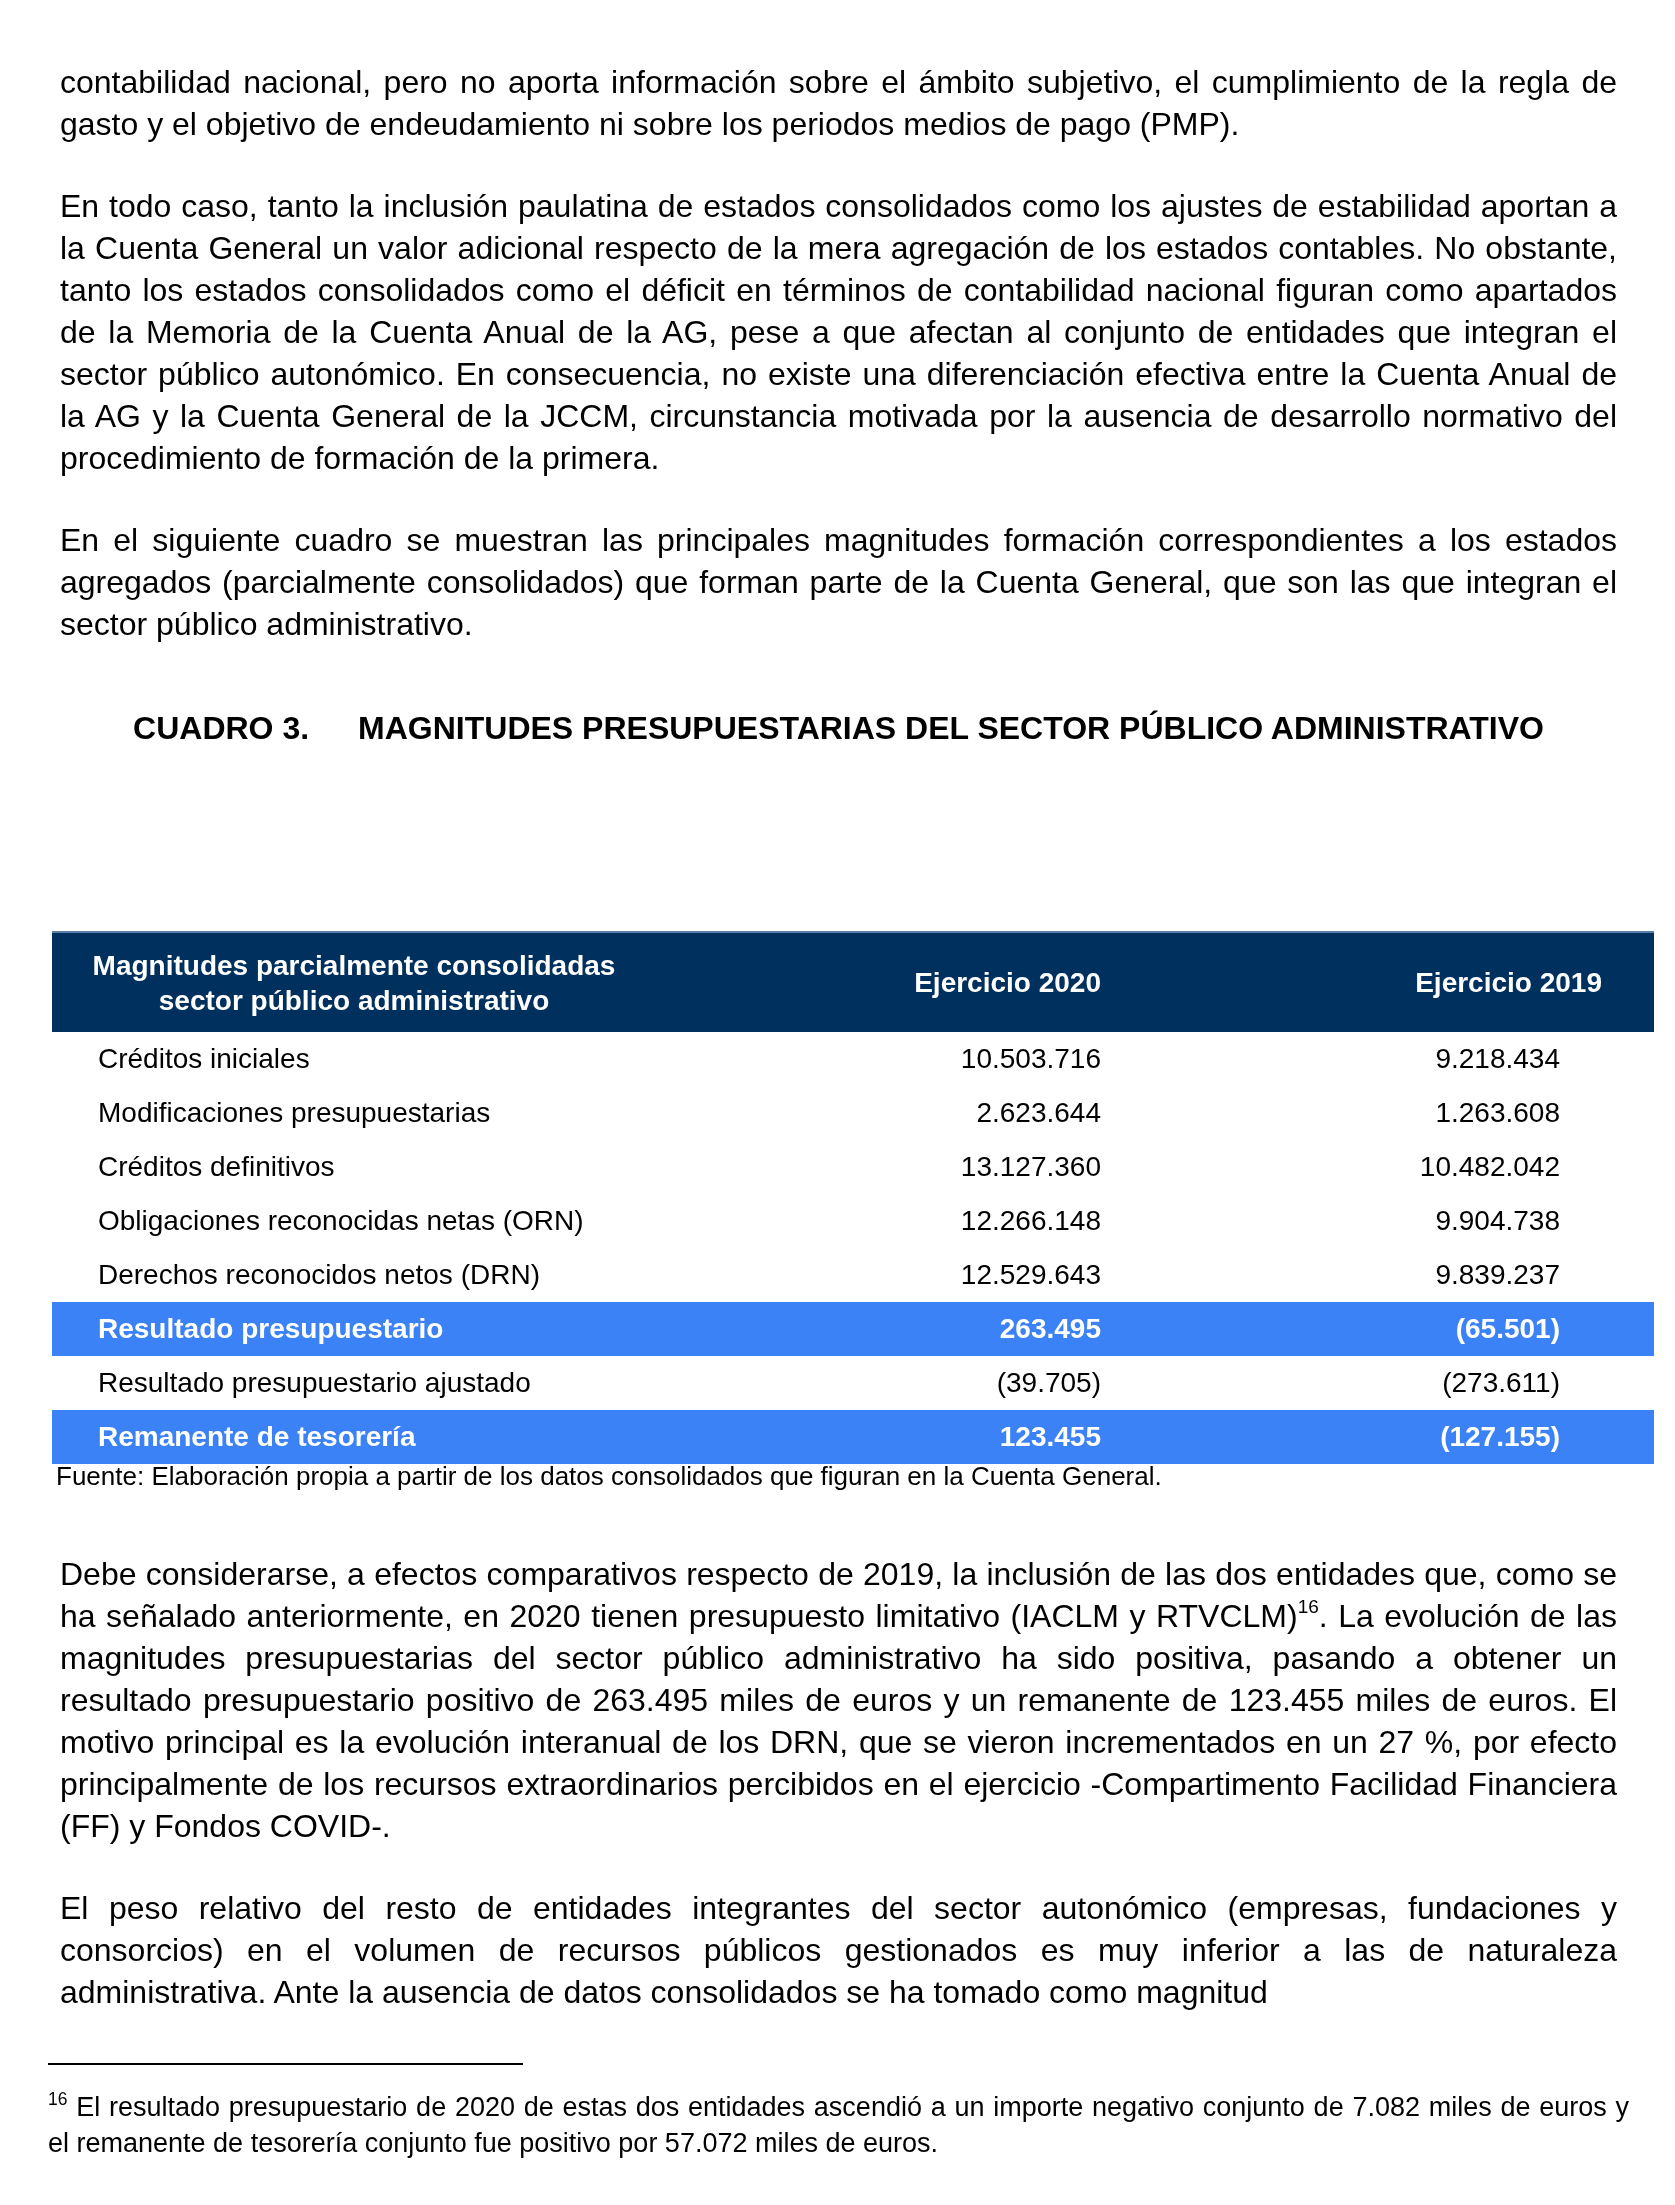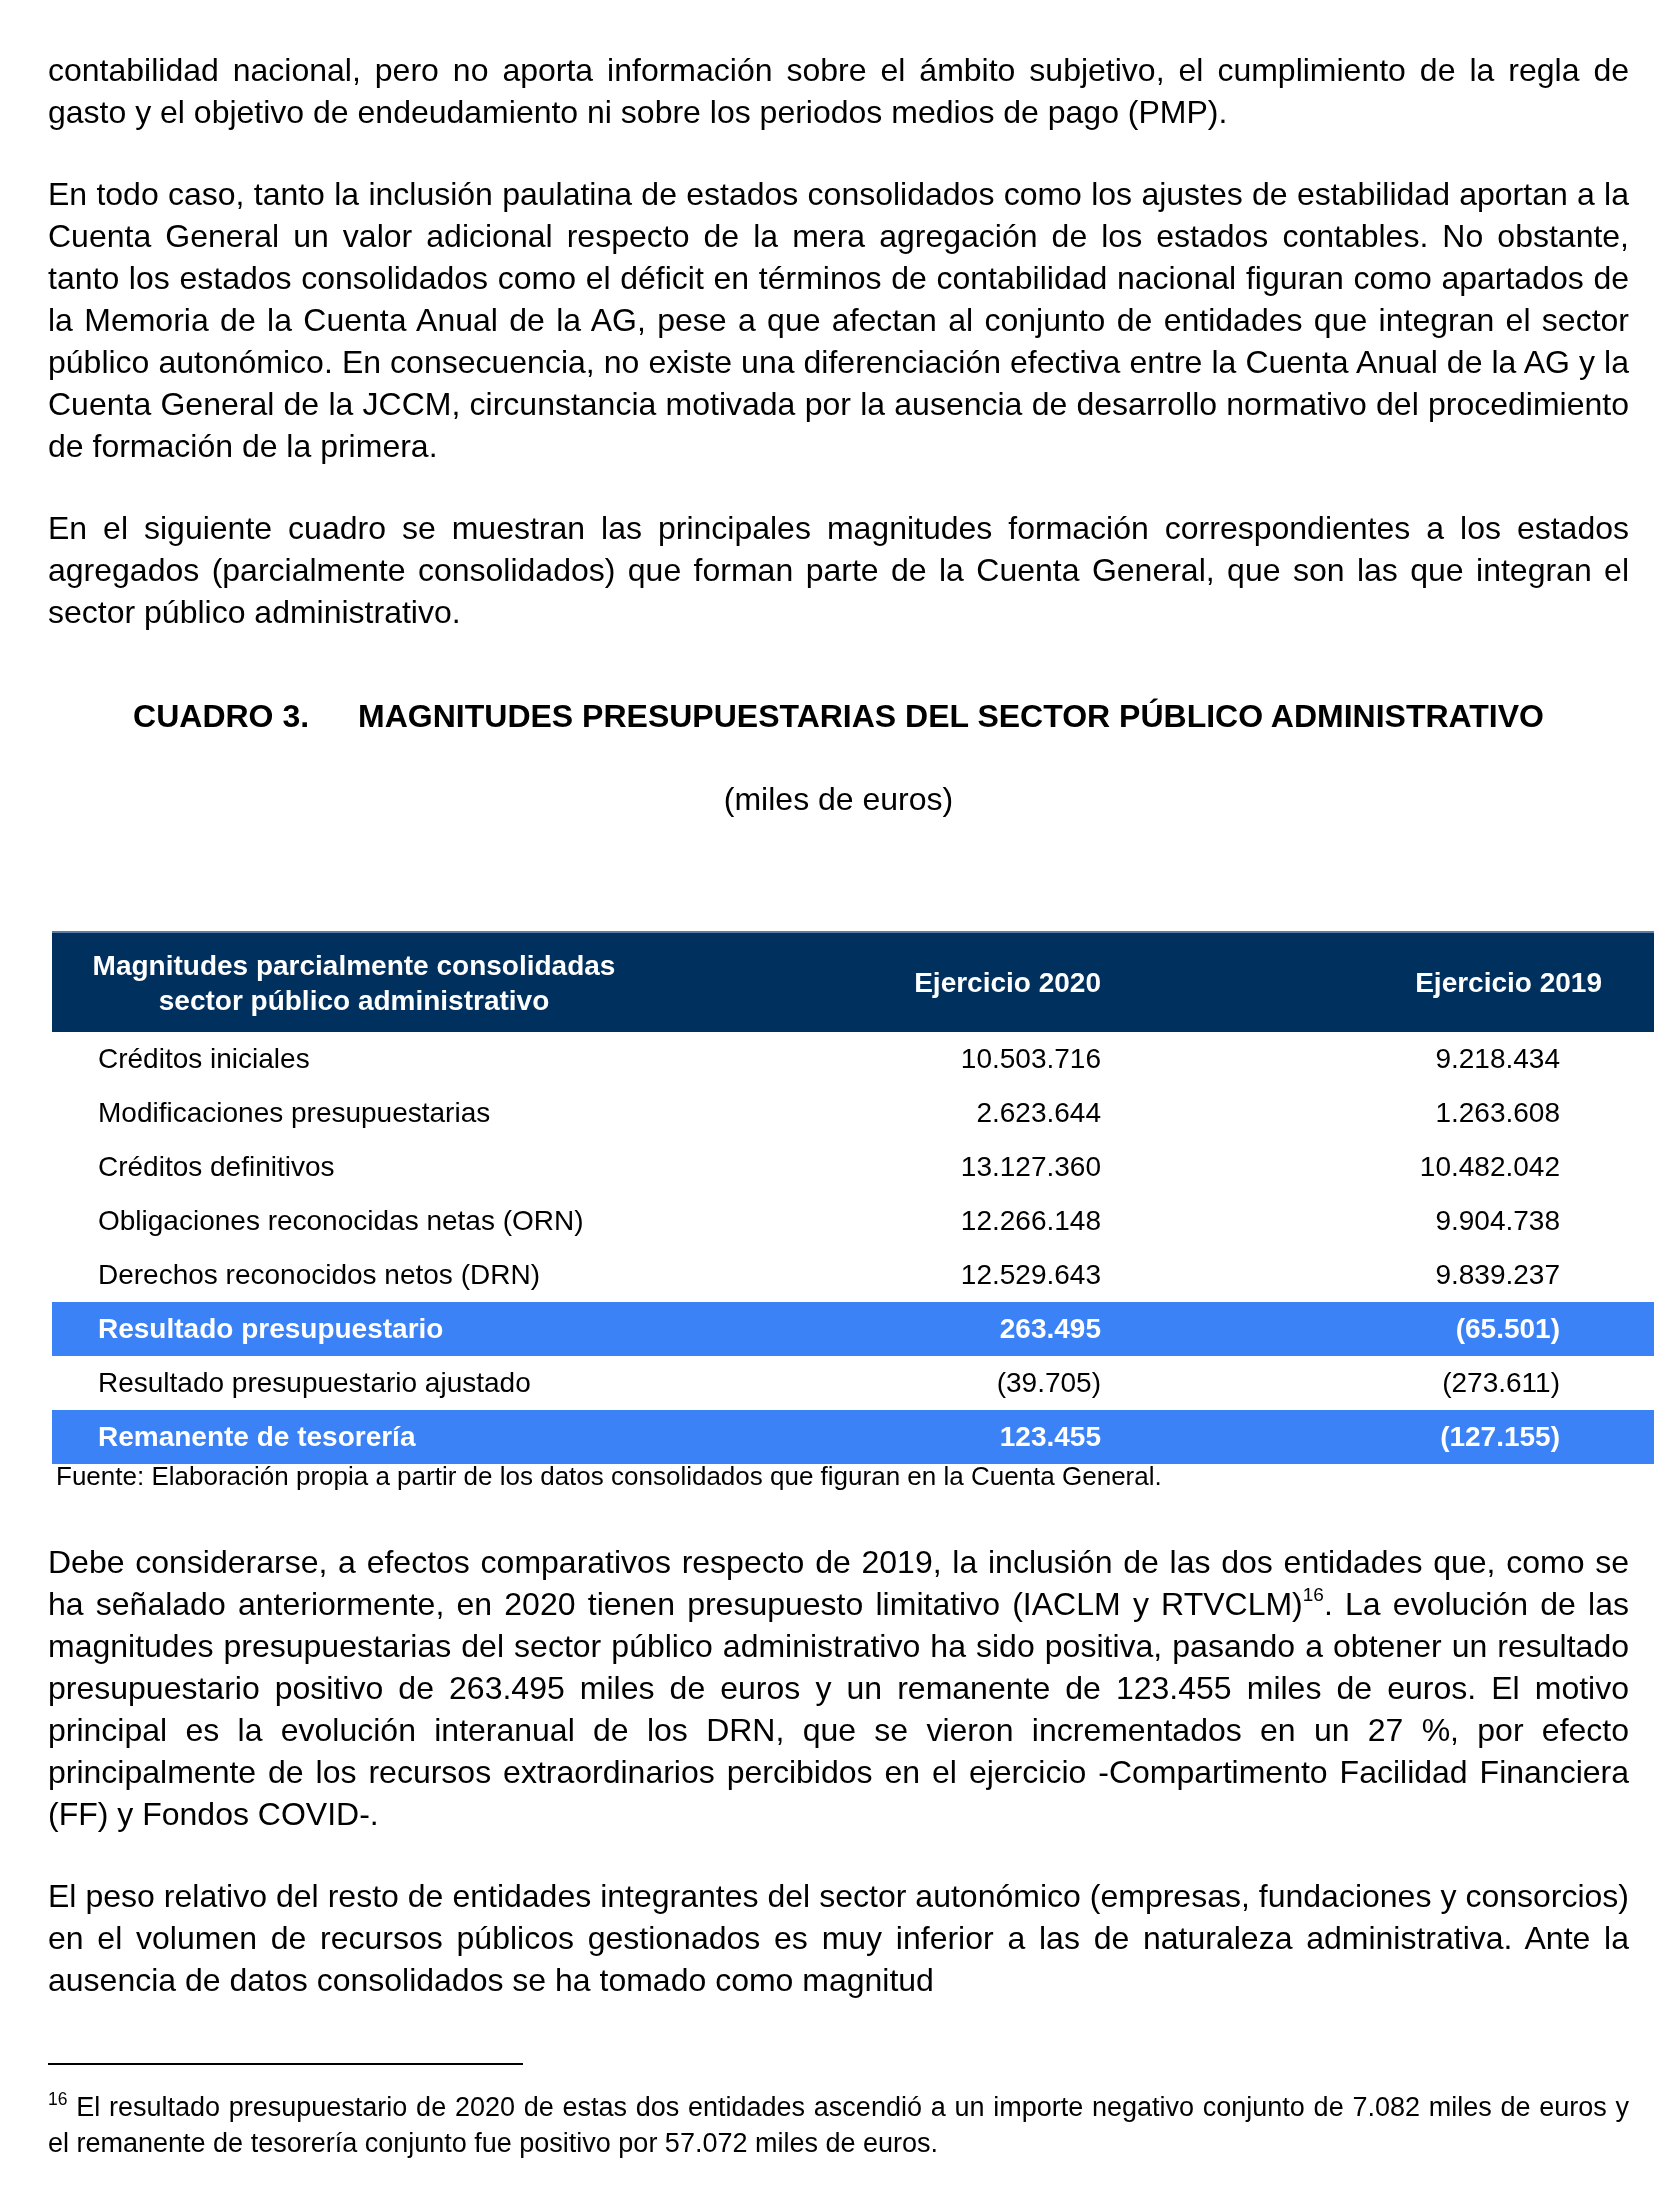--- a/index.html
+++ b/index.html
@@ -1,19 +1,19 @@
 <!DOCTYPE html>
 <html style="font-size:12.7px"><head>
 <meta charset="utf-8">
 <style>
   html, body { margin: 0; padding: 0; background: #ffffff; }
   body { width: 1675px; height: 2205px; position: relative; overflow: hidden;
          font-family: "Liberation Sans", sans-serif; color: #000; }
   .page { position: absolute; left: 48px; top: 49px; width: 1581px; }
-  p.body { font-size: 32px; line-height: 42px; margin: 0; text-align: justify; text-align-last: left; }
+  p.body { font-size: 32px; line-height: 42px; margin: 12px; text-align: justify; text-align-last: left; }
   .p1 { }
   .p2 { margin-top: 40px !important; }
   .p3 { margin-top: 40px !important; }
   .title { margin-top: 62px; text-align: center; font-weight: bold; font-size: 32px; line-height: 42px; }
   .title .num { display: inline-block; margin-right: 49px; }
   .units { text-align: center; font-size: 32px; line-height: 42px; margin-top: 41px; }
   table.mag { position: absolute; left: 52px; top: 931px; width: 1602px; border-collapse: collapse;
               font-size: 28px; }
   table.mag th { background: #00305e; color: #fff; font-weight: bold; height: 99px; padding: 0;
                  border-top: 2.4px solid #5a7fa6; }
@@ -38,21 +38,20 @@
 <body>
 
 <div class="page">
   <p class="body p1">contabilidad nacional, pero no aporta información sobre el ámbito subjetivo, el cumplimiento de la regla de gasto y el objetivo de endeudamiento ni sobre los periodos medios de pago (PMP).</p>
   <p class="body p2">En todo caso, tanto la inclusión paulatina de estados consolidados como los ajustes de estabilidad aportan a la Cuenta General un valor adicional respecto de la mera agregación de los estados contables. No obstante, tanto los estados consolidados como el déficit en términos de contabilidad nacional figuran como apartados de la Memoria de la Cuenta Anual de la AG, pese a que afectan al conjunto de entidades que integran el sector público autonómico. En consecuencia, no existe una diferenciación efectiva entre la Cuenta Anual de la AG y la Cuenta General de la JCCM, circunstancia motivada por la ausencia de desarrollo normativo del procedimiento de formación de la primera.</p>
   <p class="body p3">En el siguiente cuadro se muestran las principales magnitudes formación correspondientes a los estados agregados (parcialmente consolidados) que forman parte de la Cuenta General, que son las que integran el sector público administrativo.</p>
 
   <div class="title">
     <span class="num">CUADRO 3.</span><span>MAGNITUDES PRESUPUESTARIAS DEL SECTOR PÚBLICO ADMINISTRATIVO</span>
   </div>
-  <div class="units">(miles de euros)</div>
 </div>
 
 <table class="mag">
   <thead>
     <tr>
       <th class="c0">
         <span>Magnitudes parcialmente consolidadas</span><br>
         <span>sector público administrativo</span>
       </th>
       <th class="c1">Ejercicio 2020</th>

